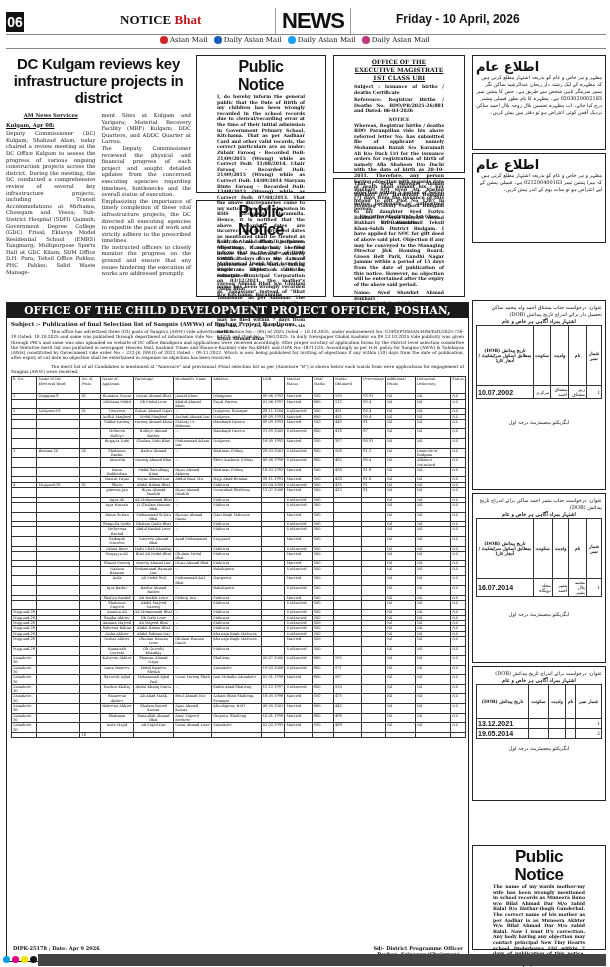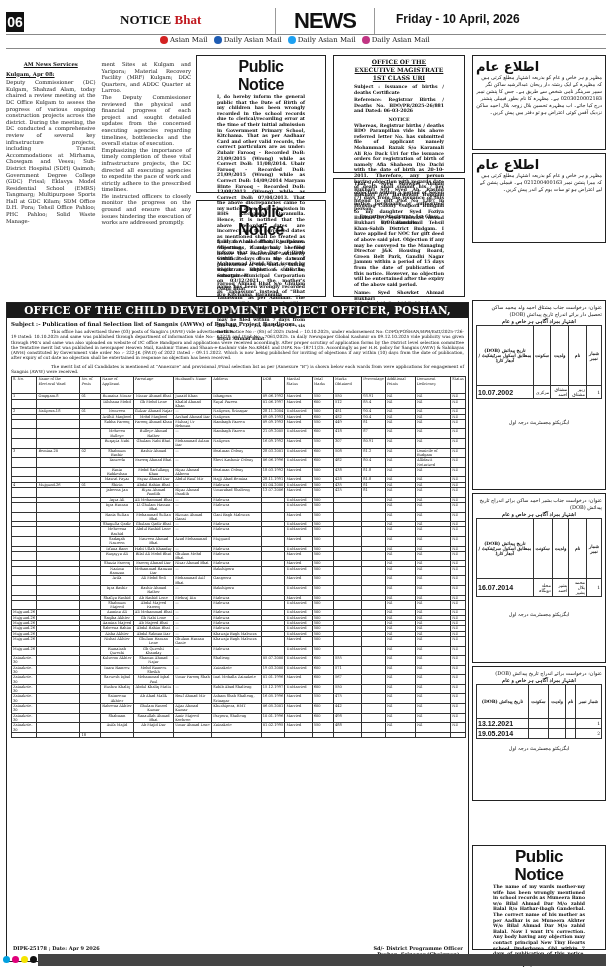--- a/index.html
+++ b/index.html
@@ -1,21 +1,21 @@
 <!DOCTYPE html>
 <html><head>
 <meta charset="utf-8">
 <style>
 *{box-sizing:border-box;margin:0;padding:0}
 body{width:610px;height:967px;background:#fff;font-family:"DejaVu Serif",serif;color:#111;overflow:hidden;position:relative}
 .hdr{position:absolute;left:0;top:0;width:610px;height:50px}
 .pgnum{position:absolute;left:6px;top:12px;width:18px;height:20px;background:#111;color:#fff;font:bold 14px "Liberation Sans",sans-serif;text-align:center;line-height:20px}
 .logo{position:absolute;left:120px;top:12px;font:bold 13px "Liberation Serif",serif;color:#111}
 .logo .mail{color:#c0181e}
-.news{position:absolute;left:275px;top:8px;width:100px;text-align:center;font:bold 22px "Liberation Sans",sans-serif;letter-spacing:-1px;border-left:1px solid #999;border-right:1px solid #999;height:26px;line-height:26px}
+.news{position:absolute;left:275px;top:8px;width:76px;text-align:center;font:bold 22px "Liberation Sans",sans-serif;letter-spacing:-1px;border-left:1px solid #999;border-right:1px solid #999;height:26px;line-height:26px}
 .date{position:absolute;left:396px;top:12px;font:bold 12px "Liberation Sans",sans-serif}
 .rule1{position:absolute;left:6px;top:34px;width:600px;border-top:1px solid #888}
 .social{position:absolute;left:160px;top:36px;font-size:7px;display:flex;gap:6px;align-items:center}
 .social span.ic{display:inline-block;width:8px;height:8px;border-radius:50%;margin-right:2px;vertical-align:middle}
 .rule2{position:absolute;left:6px;top:48px;width:600px;border-top:1px solid #888}
 .art{position:absolute;left:6px;top:55px;width:185px;height:245px}
 .art h1{font:bold 15px "Liberation Sans",sans-serif;text-align:center;line-height:17px;letter-spacing:-.3px}
 .cols{display:flex;gap:6px;margin-top:6px}
 .col{flex:1;font-size:5.3px;line-height:6.6px;text-align:justify}
 .col .by{font-weight:bold;text-decoration:underline;text-align:center;display:block;margin-bottom:3px}
@@ -56,20 +56,21 @@
   <div class="social">
     <span><span class="ic" style="background:#d32222"></span><span>Asian Mail</span></span>
     <span><span class="ic" style="background:#1e5cb3"></span><span>Daily Asian Mail</span></span>
     <span><span class="ic" style="background:#1da1f2"></span><span>Daily Asian Mail</span></span>
     <span><span class="ic" style="background:#c13584"></span><span>Daily Asian Mail</span></span>
   </div>
   <div class="rule2"></div>
 </div>
 
 <div class="art">
+  <h1>DC Kulgam reviews key infrastructure projects in district</h1>
   <div class="cols">
     <div class="col">
       <span class="by">AM News Services</span>
       <div style="font-weight:bold;text-decoration:underline;margin-bottom:2px">Kulgam, Apr 08:</div>
       <p>Deputy Commissioner (DC) Kulgam, Shahzad Alam, today chaired a review meeting at the DC Office Kulgam to assess the progress of various ongoing construction projects across the district. During the meeting, the DC conducted a comprehensive review of several key infrastructure projects, including Transit Accommodations at Mirhama, Chowgam and Vessu; Sub-District Hospital (SDH) Qaimoh; Government Degree College (GDC) Frisal; Eklavya Model Residential School (EMRS) Tangmarg; Multipurpose Sports Hall at GDC Kilam; SDM Office D.H. Pora; Tehsil Office Pahloo; PHC Pahloo; Solid Waste Manage-</p>
     </div>
     <div class="col">
       <p>ment Sites at Kulgam and Yaripora; Material Recovery Facility (MRF) Kulgam; DDC Quarters, and ADDC Quarter at Larroo.</p>
       <p>The Deputy Commissioner reviewed the physical and financial progress of each project and sought detailed updates from the concerned executing agencies regarding timelines, bottlenecks and the overall status of execution.</p>
       <p>Emphasizing the importance of timely completion of these vital infrastructure projects, the DC directed all executing agencies to expedite the pace of work and strictly adhere to the prescribed timelines.</p>

